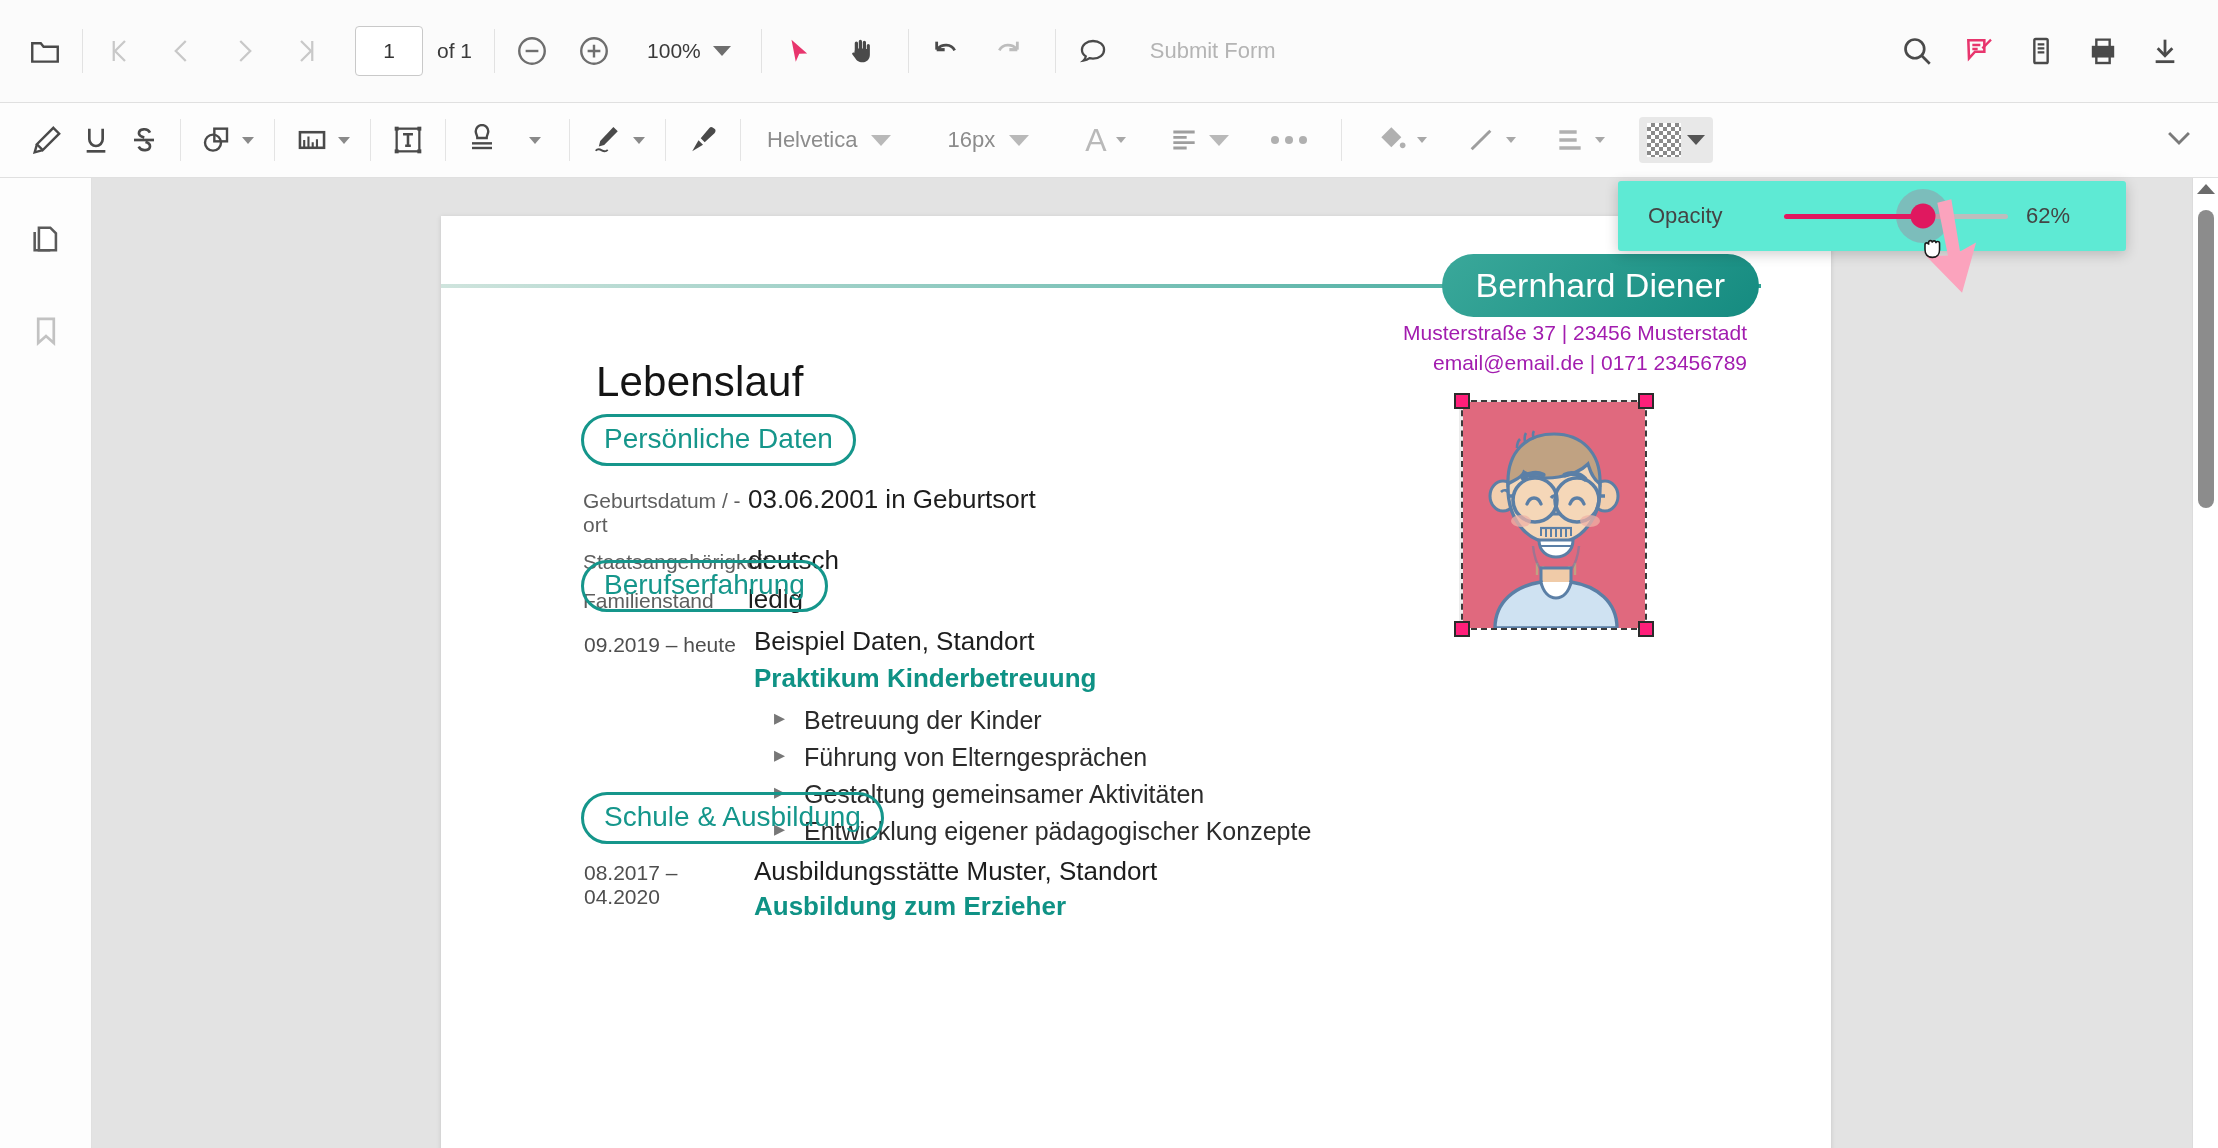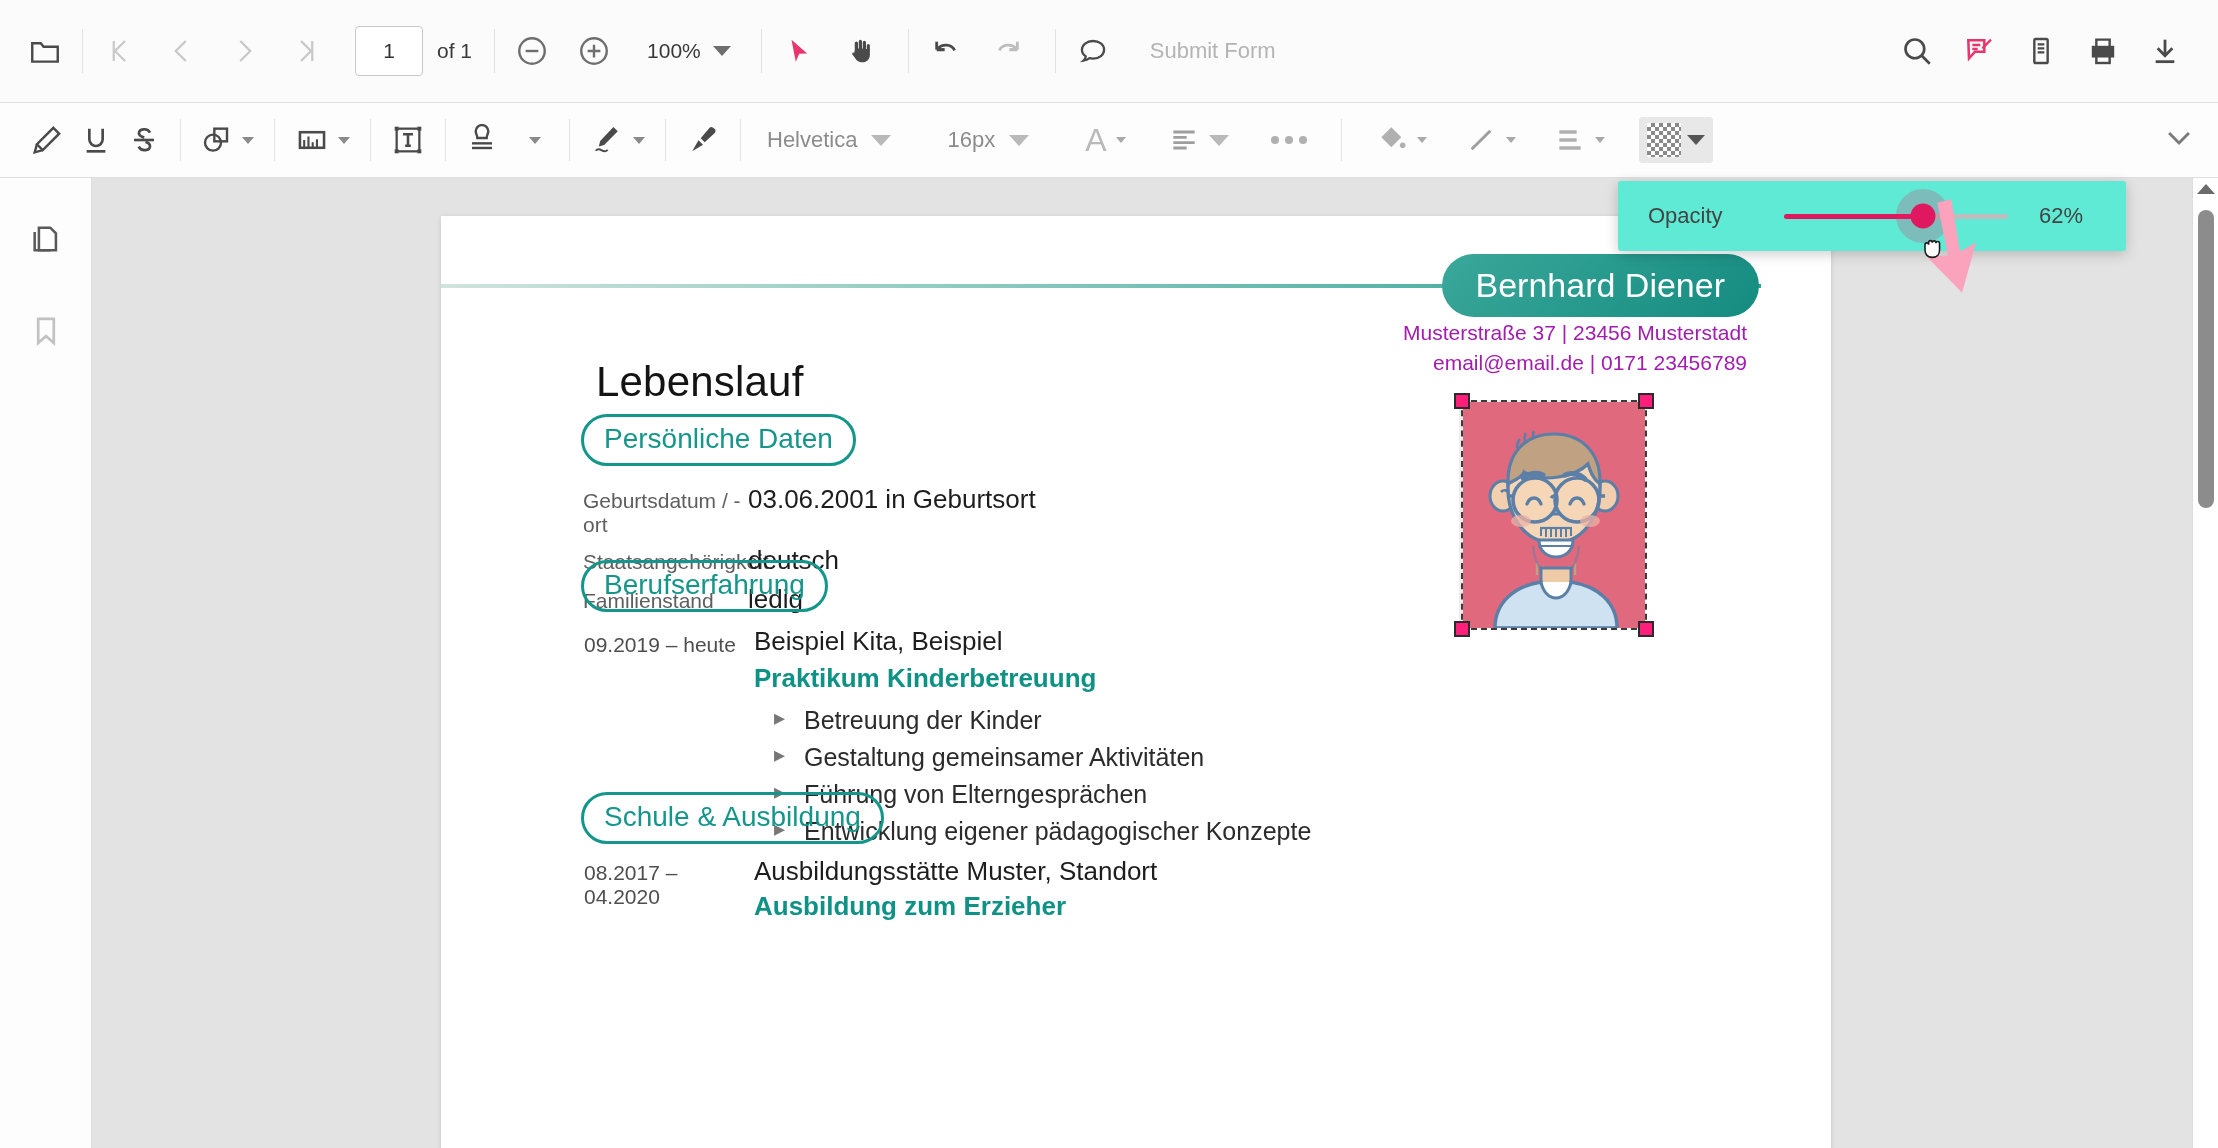--- a/index.html
+++ b/index.html
@@ -113,21 +113,21 @@
   }
   .slider-halo {
     position:absolute; left:62%; top:50%; transform:translate(-50%,-50%);
     width:54px; height:54px; border-radius:50%; background:rgba(233,30,99,0.22);
   }
   .slider-knob {
     position:absolute; left:62%; top:50%; transform:translate(-50%,-50%);
     width:25px; height:25px; border-radius:50%; background:#e0185f;
     cursor:grab;
   }
-  .opacity-value { font-size:22px; color:#444; width:70px; text-align:center; }
+  .opacity-value { font-size:22px; color:#444; width:70px; text-align:left; }
 
   .grab-cursor { position:absolute; left:1918px; top:231px; z-index:45; }
   .pink-pointer { position:absolute; left:1905px; top:196px; z-index:44; }
 
   
   .left-rail {
     position:absolute; left:0; top:178px; width:92px; bottom:0;
     background:#fdfdfd; border-right:1px solid #e0e0e0;
     display:flex; flex-direction:column; align-items:center; padding-top:30px; gap:30px;
   }
@@ -583,26 +583,26 @@
         </div>
       </div>
 
       <div class="sec-pill-2">
         <span class="pill">Berufserfahrung</span>
       </div>
 
       <div class="job">
         <div class="job-date">09.2019 – heute</div>
         <div class="job-body">
-          <div class="job-title">Beispiel Kita, Beispiel</div>
+          <div class="job-title">Beispiel Daten, Standort</div>
           <div class="job-role">Praktikum Kinderbetreuung</div>
           <ul class="bullets">
             <li>Betreuung der Kinder</li>
+            <li>Führung von Elterngesprächen</li>
             <li>Gestaltung gemeinsamer Aktivitäten</li>
-            <li>Führung von Elterngesprächen</li>
             <li>Entwicklung eigener pädagogischer Konzepte</li>
           </ul>
         </div>
       </div>
 
       <div class="sec-pill-3">
         <span class="pill">Schule &amp; Ausbildung</span>
       </div>
 
       <div class="edu">

